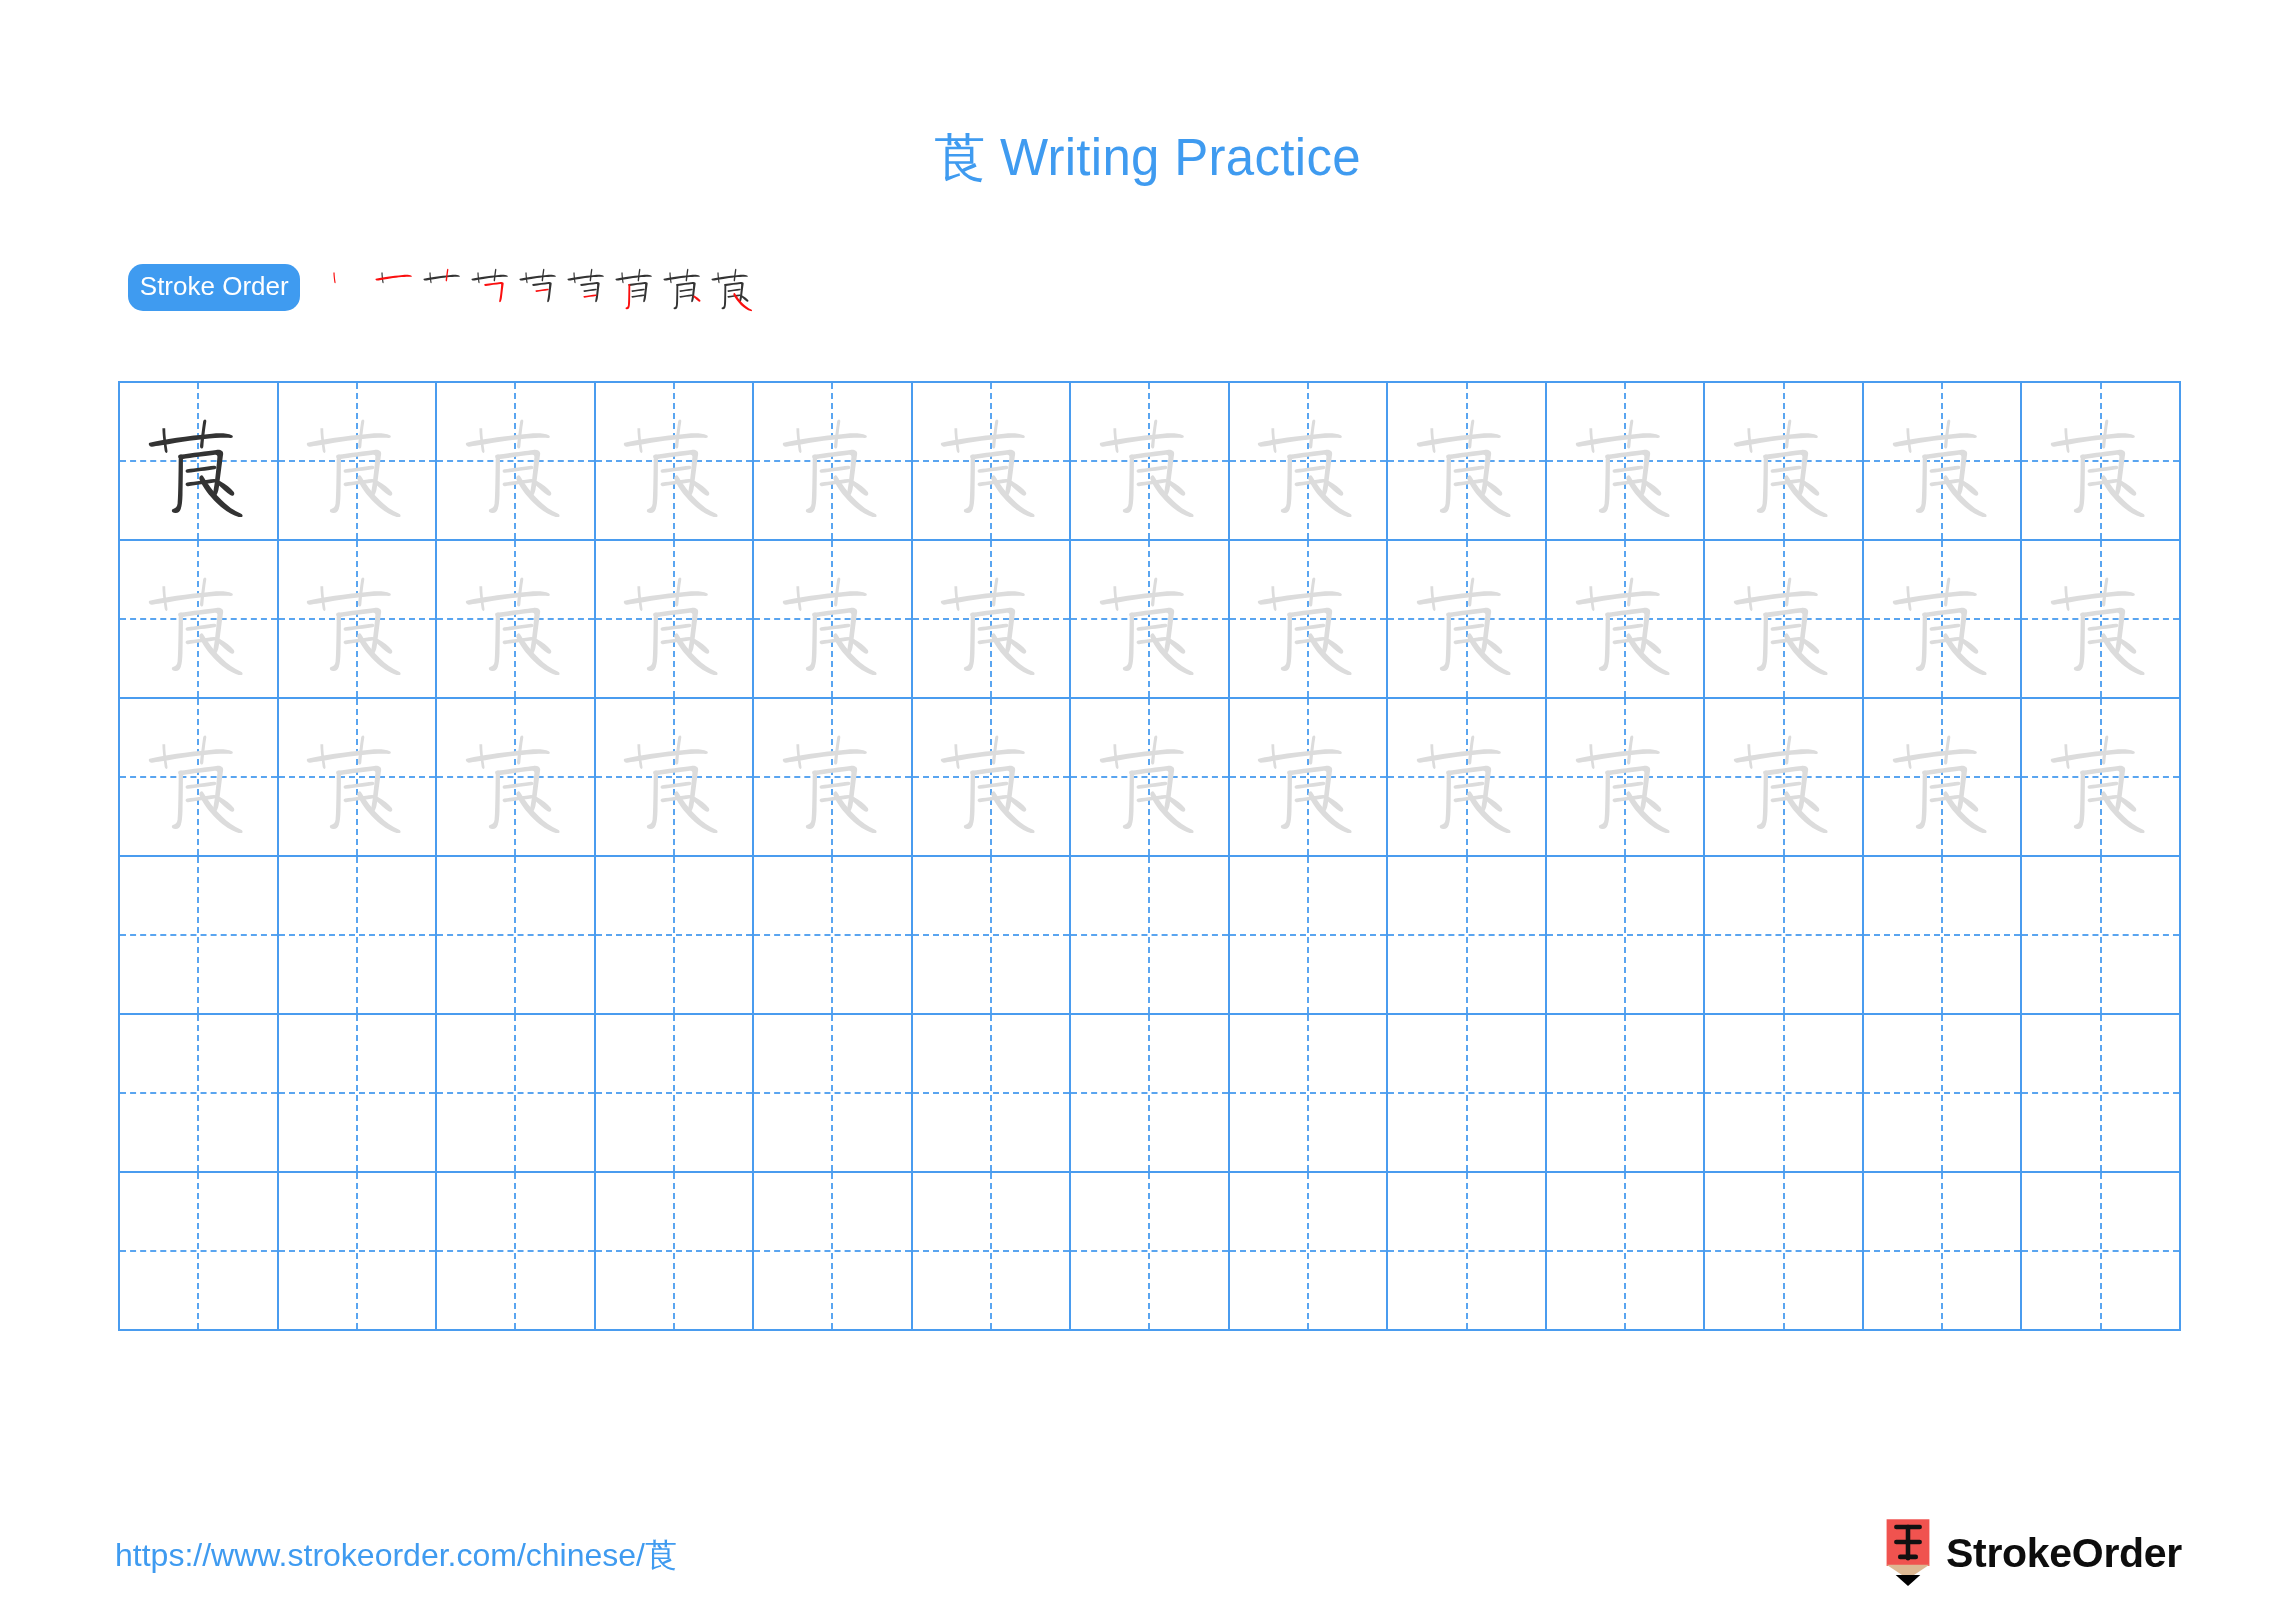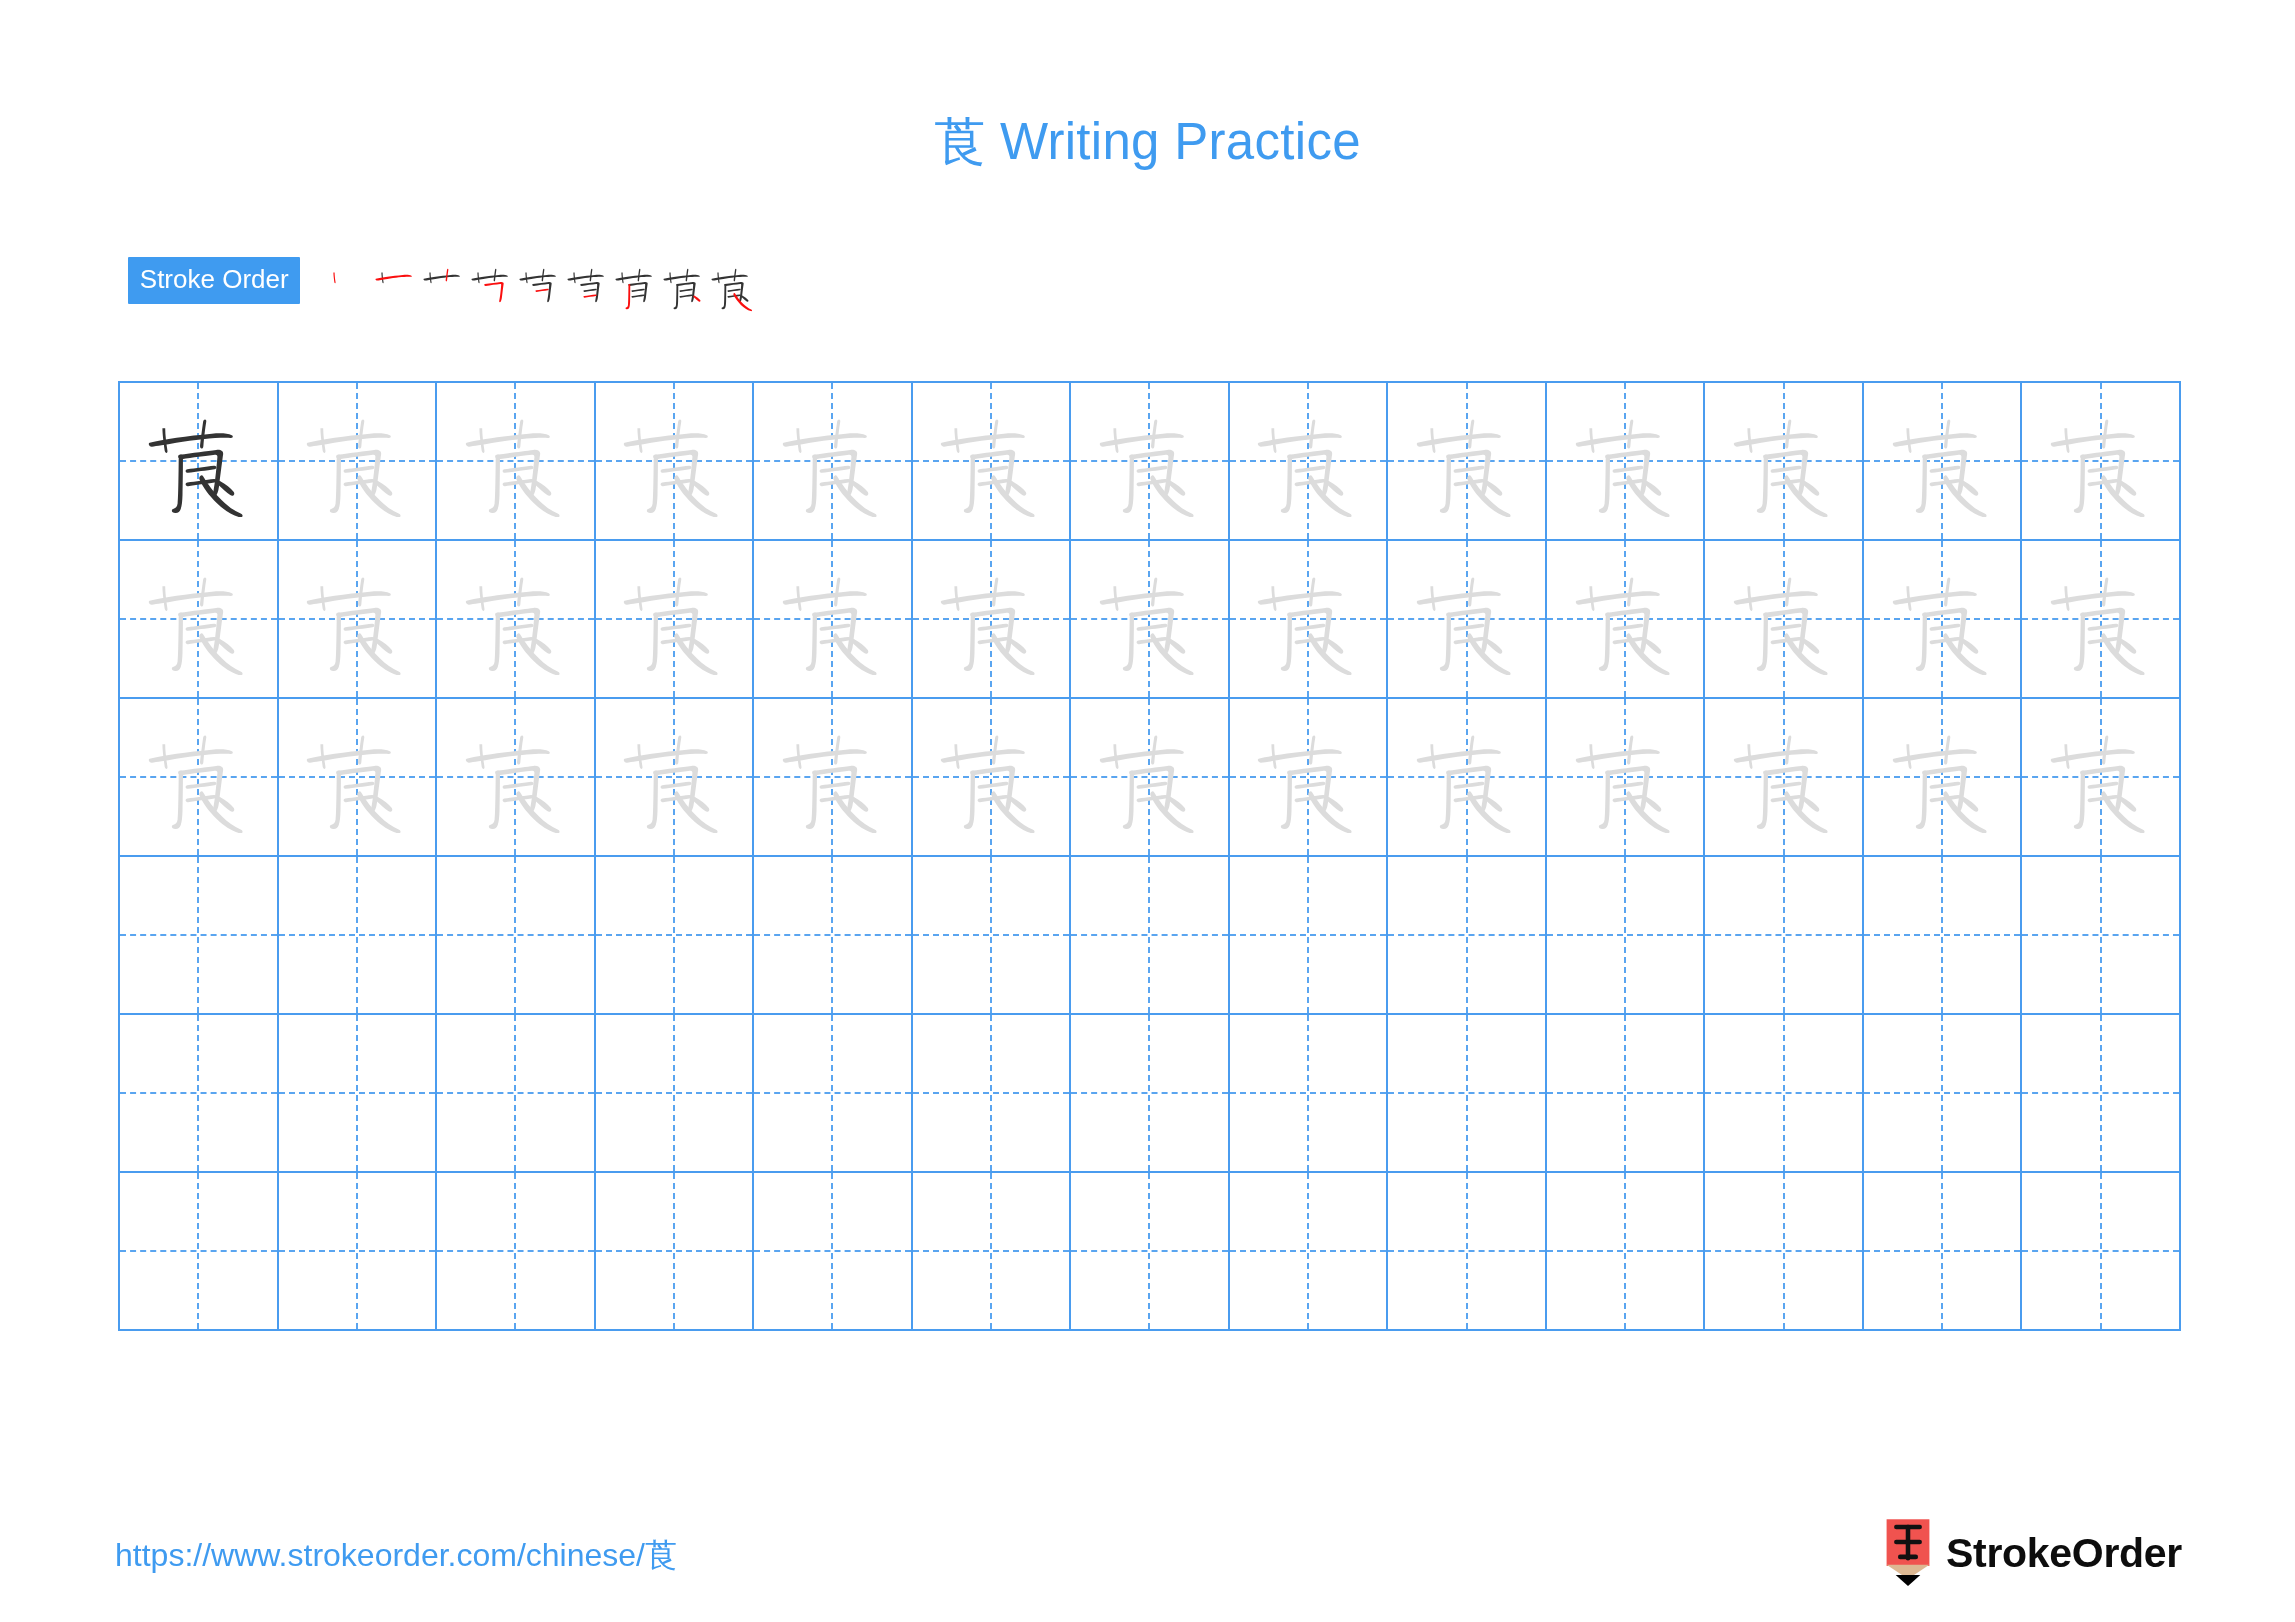--- a/index.html
+++ b/index.html
@@ -12,21 +12,21 @@
     width: 2295px;
     height: 1622px;
     position: relative;
     font-family: "Liberation Sans", "DejaVu Sans", sans-serif;
     overflow: hidden;
   }
 
   
   #page-title {
     position: absolute;
-    top: 108px;
+    top: 124px;
     left: 0;
     width: 100%;
     text-align: center;
     font-size: 51px;
     font-weight: 400;
     color: #3f9bf0;
     letter-spacing: 0.3px;
     white-space: nowrap;
   }
   #page-title .han {
@@ -41,23 +41,23 @@
     height: 72px;
     display: flex;
     align-items: flex-start;
   }
   #stroke-order-badge {
     background: #3f9bf0;
     color: #ffffff;
     font-size: 26px;
     line-height: 1;
     padding: 9.2px 11.8px 11.8px 11.8px;
-    border-radius: 1px;
+    border-radius: 15px;
     white-space: nowrap;
-    margin-top: 10px;
+    margin-top: 17px;
   }
   #stroke-order-steps {
     display: flex;
     align-items: flex-start;
     margin-left: 25px;
   }
   .stroke-step {
     position: relative;
     width: 48px;
     height: 72px;

